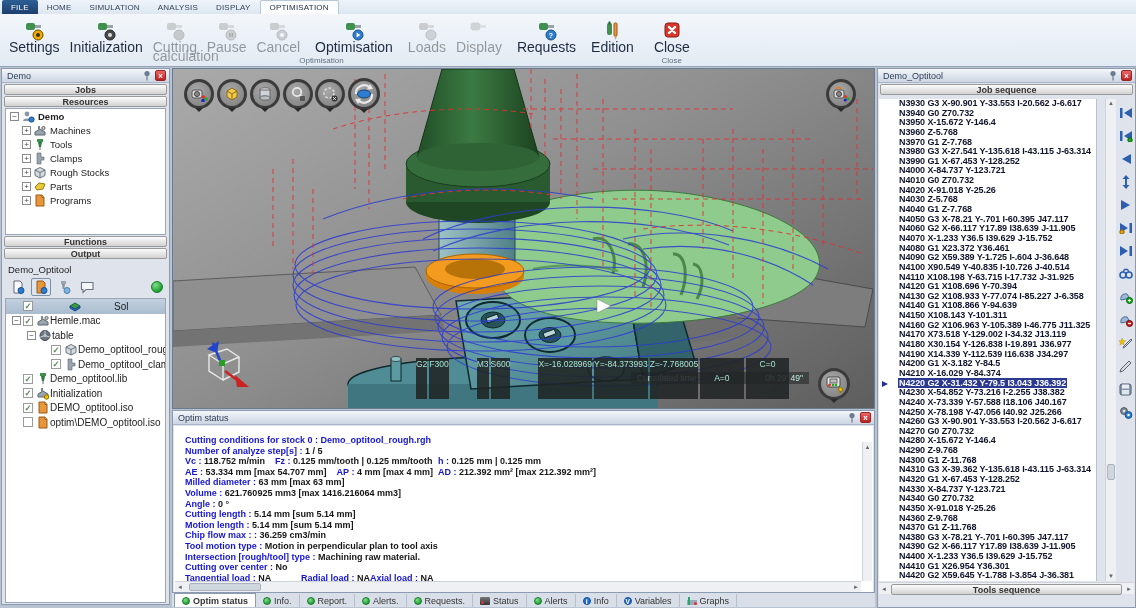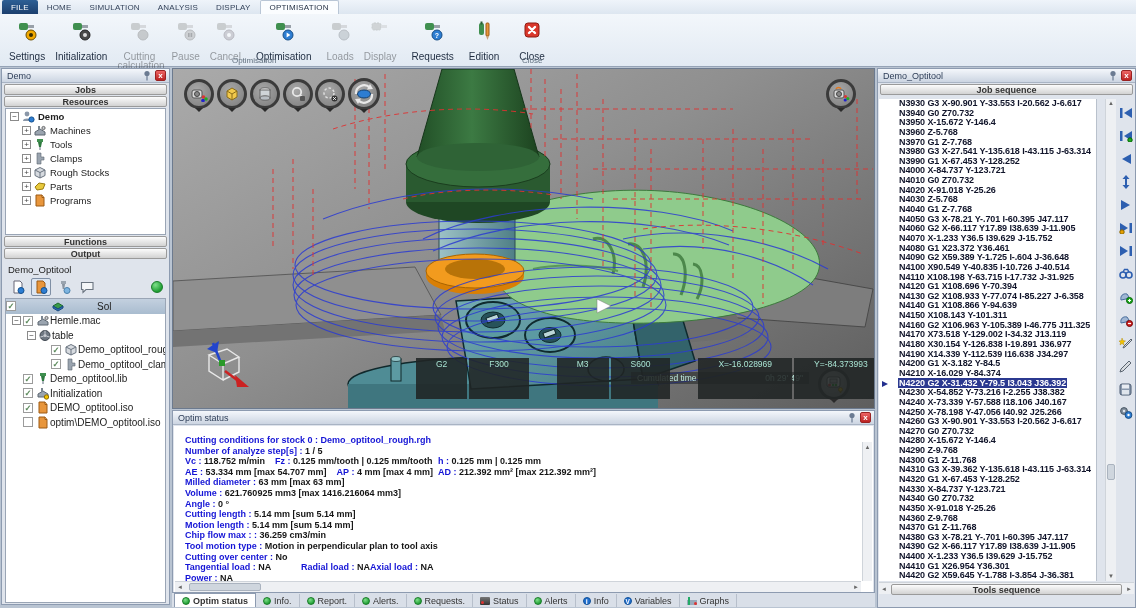--- a/index.html
+++ b/index.html
@@ -11,21 +11,21 @@
   .tabrow { height:14px; display:flex; align-items:stretch; background:linear-gradient(#eff4fa,#dde6f0); padding-left:2px; }
   .rtab { padding:0 9px; font-size:8px; font-weight:normal; color:#33425a; display:flex; align-items:center; letter-spacing:.2px; }
   .rtab.file { background:linear-gradient(#2d5f95,#1c3f6e); color:#fff; border-radius:2px 2px 0 0; }
   .rtab.active { background:#fbfdff; border:1px solid #b9c6d6; border-bottom:none; border-radius:2px 2px 0 0; color:#1f2c40; }
   .rbody { height:52px; display:flex; align-items:stretch; padding:1px 0 0 2px; }
   .rgroup { position:relative; display:flex; align-items:flex-start; padding:2px 2px 11px 2px; }
   .rgroup .glabel { position:absolute; bottom:0; left:0; right:0; text-align:center; font-size:8px; color:#61707f; height:11px; line-height:11px; }
   .rsep { width:1px; background:#c3cdd9; margin:3px 2px 13px 2px; }
   .rbtn { display:flex; flex-direction:column; align-items:center; justify-content:flex-start; min-width:34px; padding:2px 4px 0 4px; border:1px solid transparent; border-radius:2px; cursor:default; }
   .rbtn .icn { width:24px; height:22px; display:flex; align-items:center; justify-content:center; }
-  .rbtn .blabel { font-size:10px; color:#1f2c40; text-align:center; line-height:9px; margin-top:10px; white-space:pre-line; }
+  .rbtn .blabel { font-size:14px; color:#1f2c40; text-align:center; line-height:9px; margin-top:1px; white-space:pre-line; }
   .rbtn.disabled { opacity:.45; filter:grayscale(85%); }
   .closegroup { margin-left:6px; }
 
   
   .panel { position:absolute; background:#dfe4ec; border:1px solid #8d9bb0; }
   .ptitle { height:14px; background:linear-gradient(#f4f7fb,#ccd5e2); border-bottom:1px solid #a9b4c4; display:flex; align-items:center; padding:0 3px 0 5px; font-size:9px; color:#30405a; }
   .ptitle .sp { flex:1; }
   .pin { width:9px; height:11px; display:flex; align-items:center; }
   .closex { width:11px; height:11px; margin-left:3px; background:linear-gradient(#e66,#b22); border:1px solid #922; border-radius:2px; color:#fff; font-size:8px; line-height:9px; text-align:center; font-weight:bold; }
   .hbar { height:11px; margin:1px 2px; background:linear-gradient(#fcfcfc,#d2d2d2); border:1px solid #9a9a9a; border-radius:2px; text-align:center; font-size:9px; font-weight:bold; color:#333; line-height:10px; }
@@ -48,21 +48,21 @@
   .prow { display:flex; align-items:center; height:14.5px; white-space:nowrap; }
   .prow.selected { background:linear-gradient(#c3d0df,#a9bccf); }
   .cb { width:10px; height:10px; border:1px solid #9b9b9b; background:#fff; flex:none; font-size:8.5px; line-height:9px; text-align:center; color:#5c8a5c; font-weight:bold; margin-right:3px; }
   .cb.on::after { content:"✓"; }
 
   
   .viewport { position:absolute; left:172px; top:68px; width:703px; height:341px; background:linear-gradient(150deg,#aaaaaa 0%,#8f8f8f 45%,#5e5e5e 100%); border:1px solid #6c7a8e; overflow:hidden; }
   .vcircle { position:absolute; width:30px; height:30px; border-radius:50%; background:radial-gradient(circle at 40% 35%, #a8a8a8, #7c7c7c); border:3px solid #3b3b3b; display:flex; align-items:center; justify-content:center; }
   .vcircle::after { content:""; position:absolute; left:50%; bottom:-10px; transform:translateX(-50%); border:4px solid transparent; border-top-color:#2b2b2b; }
   .chiprow { position:absolute; left:243px; bottom:9px; display:flex; gap:2px; }
-  .chip { background:rgba(32,36,36,.88); color:#a8e3d2; font-size:8.5px; padding:1px 20px; line-height:11px; }
+  .chip { background:rgba(32,36,36,.88); color:#a8e3d2; font-size:8.5px; padding:1px 0; line-height:11px; }
   .timebar { position:absolute; right:65px; bottom:24px; width:178px; display:flex; justify-content:space-between; background:rgba(32,36,36,.55); color:#bfeadf; font-size:8.5px; padding:1px 6px; }
 
   
   .optim-panel { left:172px; top:410px; width:703px; height:183px; }
   .ocontent { position:absolute; left:1px; top:15px; right:1px; bottom:0; background:#fff; overflow:hidden; }
   .olines { padding:9px 11px 0 11px; }
   .oline { white-space:nowrap; height:10.6px; line-height:10.6px; font-size:9px; font-weight:bold; }
   .olab { color:#1515d6; }
   .oval { color:#151515; }
   .chunk { display:inline-block; }
@@ -348,21 +348,21 @@
         </svg>
       </span>
     <span class="ptoolbtn">
         <svg width="15" height="13" viewBox="0 0 15 13">
           <path d="M1.5 1.5 H13 V8.5 H6 L3 11.5 L3 8.5 H1.5 Z" fill="#f4f6f8" stroke="#6a7480" stroke-width="1.1"></path>
         </svg>
       </span>
     <span class="statusdot"></span>
   </div>
   <div class="treebox proj">
-    <div class="prow selected" style="gap:32px;">
+    <div class="prow selected" style="padding-left:17px;gap:32px;">
       <span class="cb on"></span>
       <svg class="ticon16" viewBox="0 0 14 13">
           <path d="M2 6 L7 3 L12 6 L7 9 Z" fill="#3a9a4a" stroke="#1d6b2a"></path>
           <path d="M2 6 L2 8 L7 11 L12 8 L12 6 L7 9 Z" fill="#2d6fb2" stroke="#1a4a80"></path>
         </svg>
       <span class="lbl">Sol</span>
     </div>
     <div class="prow" style="padding-left:4px;">
       <span class="expander">−</span>
       <span class="cb on"></span>
@@ -634,20 +634,21 @@
       <div class="oline"><span class="olab">Number of analyze step[s] : </span><span class="oval">1 / 5</span></div>
       <div class="oline"><span class="chunk w253"><span class="olab">Vc : </span><span class="oval">118.752 m/min</span><span class="olab" style="margin-left:10px;">Fz : </span><span class="oval">0.125 mm/tooth | 0.125 mm/tooth</span></span><span class="olab">h : </span><span class="oval">0.125 mm | 0.125 mm</span></div>
       <div class="oline"><span class="chunk w253"><span class="olab">AE : </span><span class="oval">53.334 mm [max 54.707 mm]</span><span class="olab" style="margin-left:10px;">AP : </span><span class="oval">4 mm [max 4 mm]</span></span><span class="olab">AD : </span><span class="oval">212.392 mm² [max 212.392 mm²]</span></div>
       <div class="oline"><span class="olab">Milled diameter : </span><span class="oval">63 mm [max 63 mm]</span></div>
       <div class="oline"><span class="olab">Volume : </span><span class="oval">621.760925 mm3 [max 1416.216064 mm3]</span></div>
       <div class="oline"><span class="olab">Angle : </span><span class="oval">0 °</span></div>
       <div class="oline"><span class="olab">Cutting length : </span><span class="oval">5.14 mm [sum 5.14 mm]</span></div>
       <div class="oline"><span class="olab">Motion length : </span><span class="oval">5.14 mm [sum 5.14 mm]</span></div>
       <div class="oline"><span class="olab">Chip flow max : : </span><span class="oval">36.259 cm3/min</span></div>
       <div class="oline"><span class="olab">Tool motion type : </span><span class="oval">Motion in perpendicular plan to tool axis</span></div>
+      <div class="oline"><span class="olab">Intersection [rough/tool] type : </span><span class="oval">Machining raw material.</span></div>
       <div class="oline"><span class="olab">Cutting over center : </span><span class="oval">No</span></div>
       <div class="oline"><span class="chunk w111"><span class="olab">Tangential load : </span><span class="oval">NA</span></span><span class="chunk w85"><span class="olab">Radial load : </span><span class="oval">NA</span></span><span class="olab">Axial load : </span><span class="oval">NA</span></div>
       <div class="oline"><span class="olab">Power : </span><span class="oval">NA</span></div>
     </div>
     <div class="oscroll-v">
         <div class="up">▲</div>
       </div>
     <div class="oscroll-h">
         <span class="harrow">◄</span>
         <span class="hthumb"></span>

